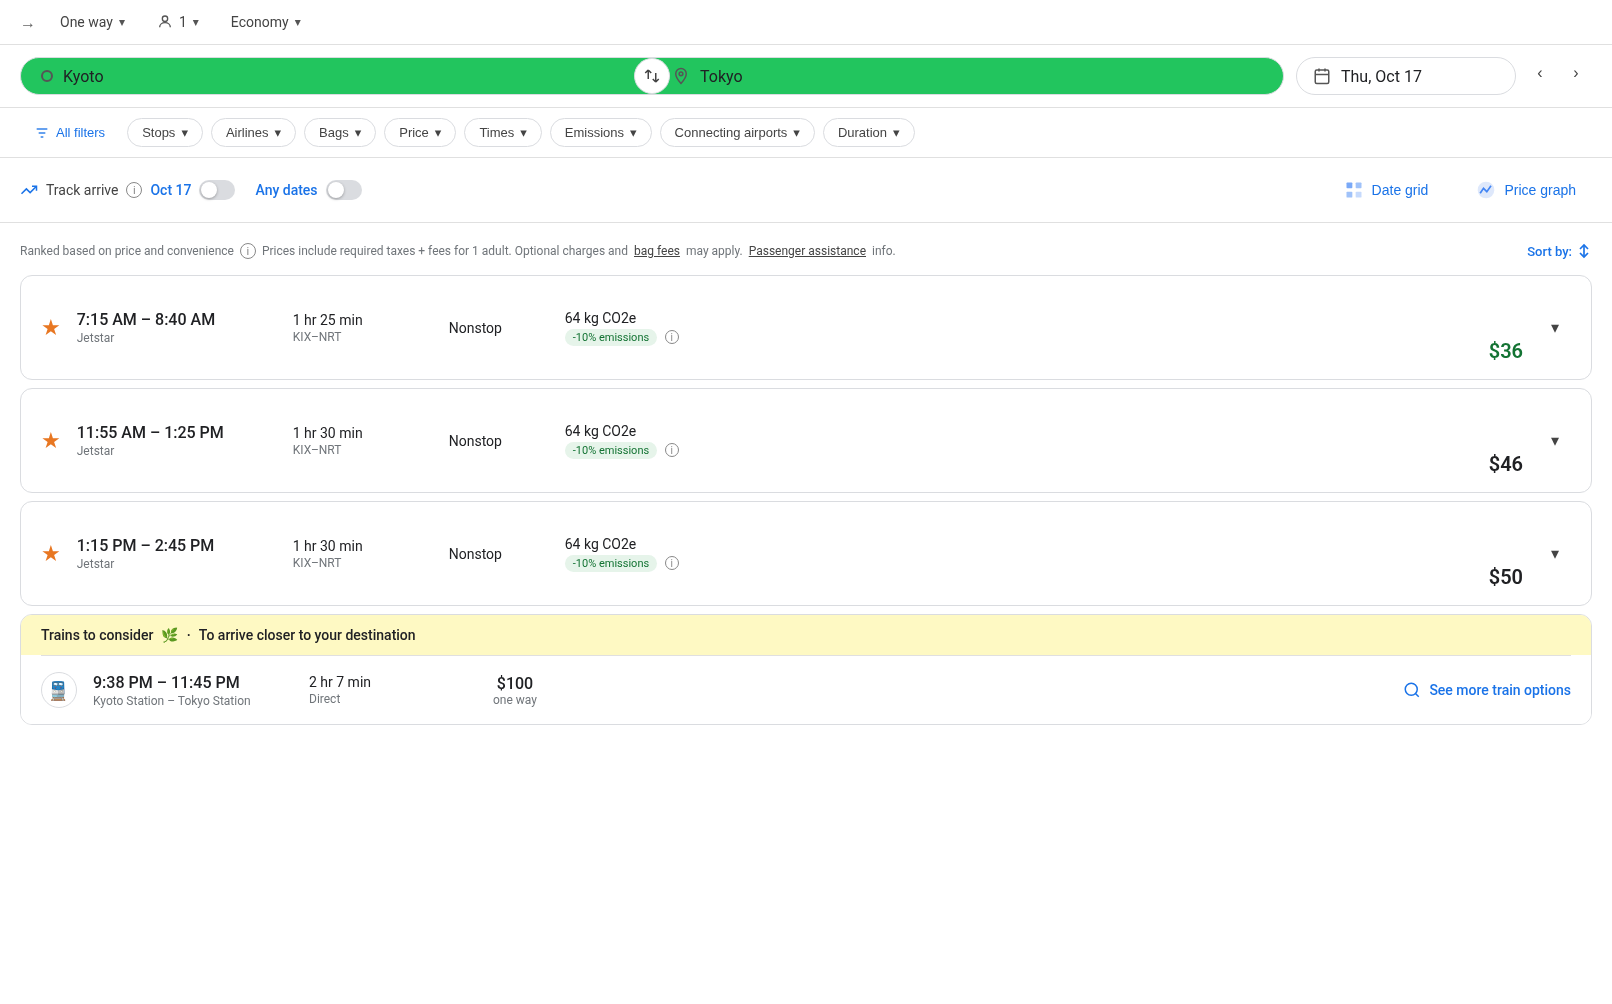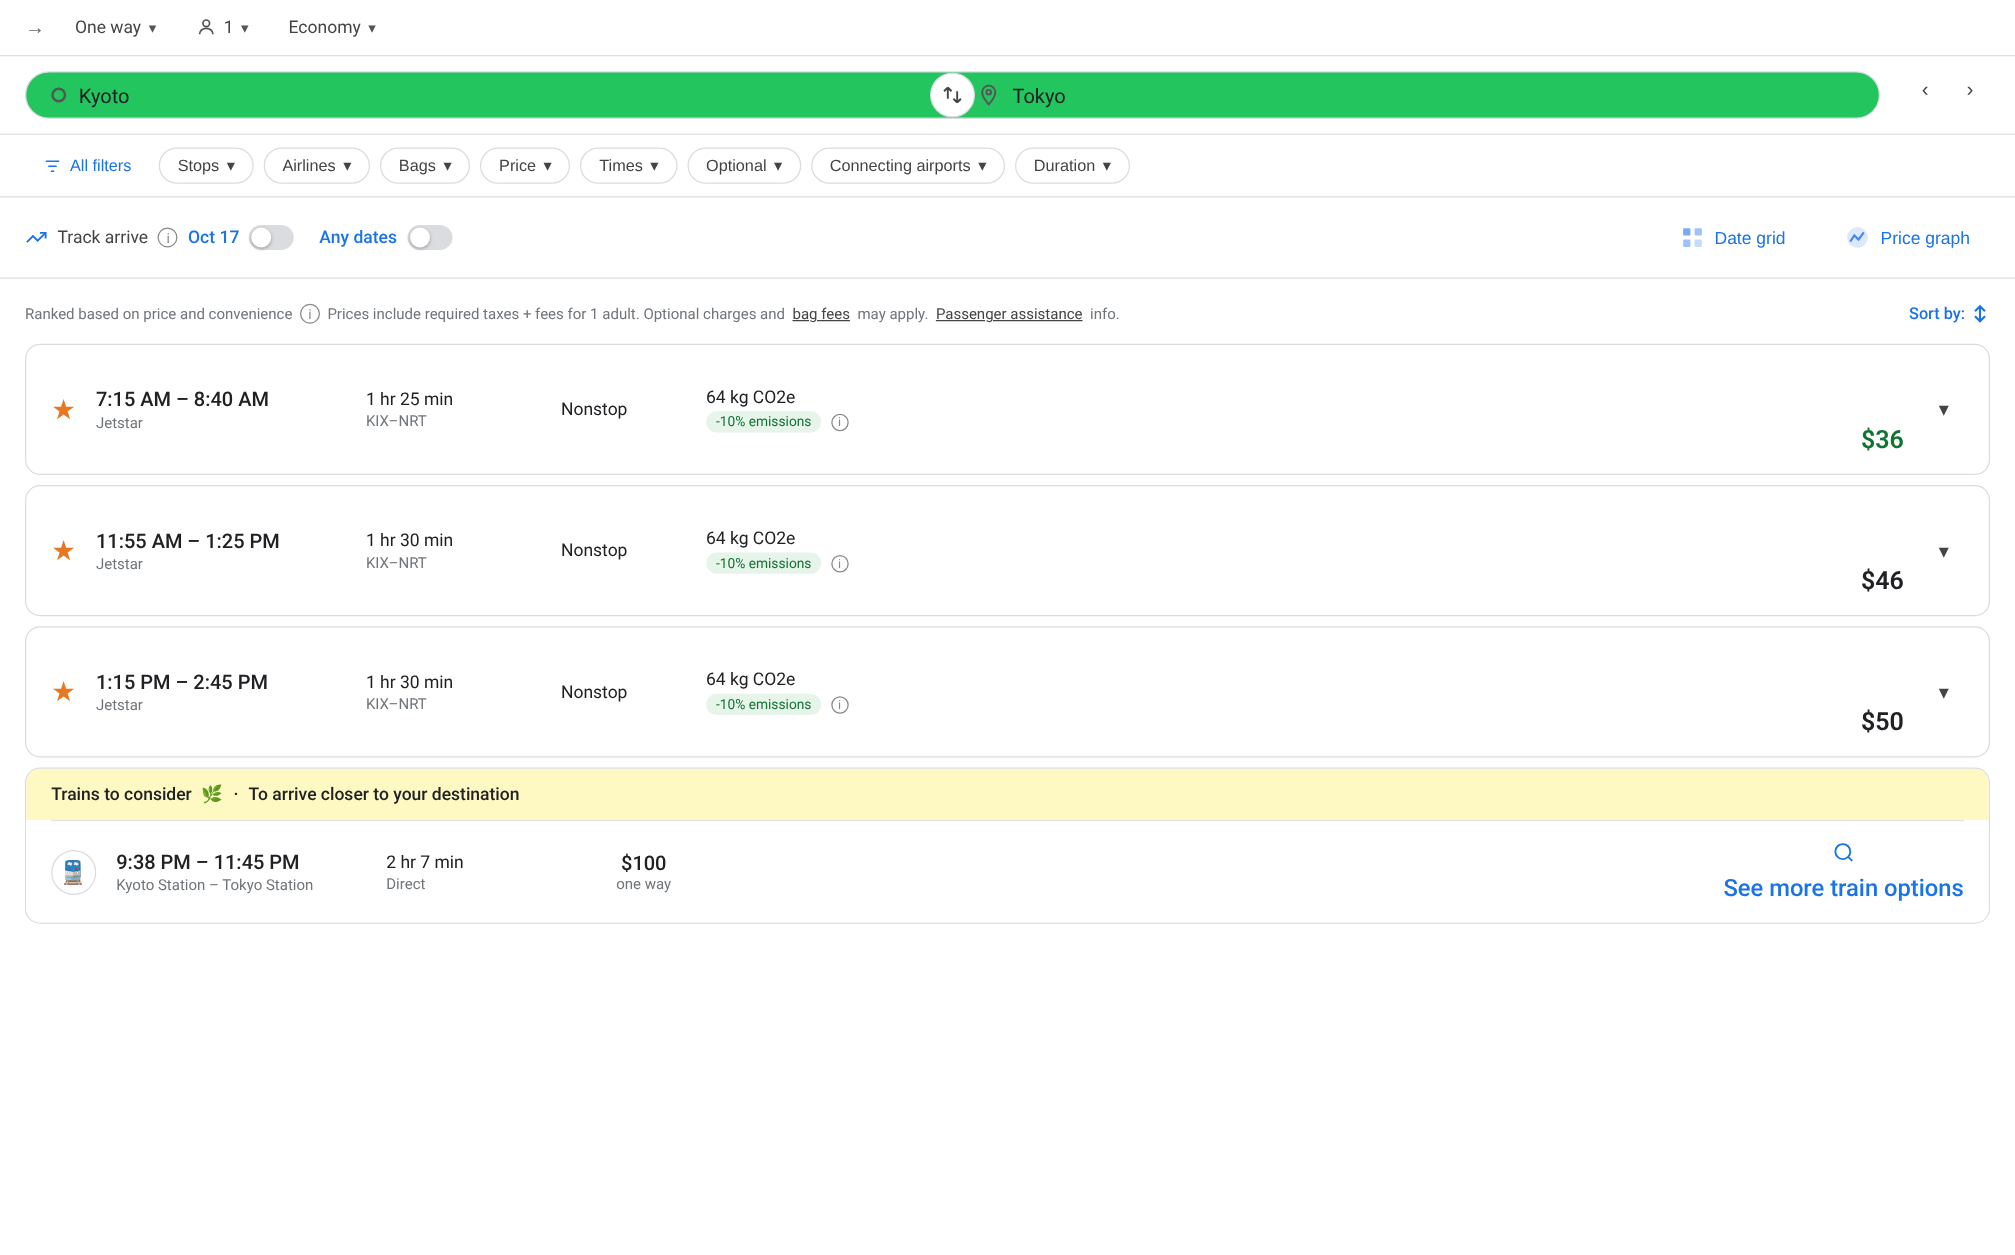--- a/index.html
+++ b/index.html
@@ -382,24 +382,23 @@
     .train-price-sub {
       font-size: 12px;
       color: #70757a;
     }
     .see-more-trains {
       margin-left: auto;
       display: flex;
       align-items: center;
       gap: 8px;
       color: #1a73e8;
-      font-size: 19px;
-      font-weight: 500;
-      cursor: pointer;
-      flex-direction: column;
+      font-size: 14px;
+      font-weight: 500;
+      cursor: pointer;
     }
   </style>
 </head>
 <body>
 
 <div class="top-bar">
   <span class="arrow-right">→</span>
   <div class="top-bar-item">
     <span>One way</span>
     <span class="chevron">▾</span>
@@ -430,20 +429,29 @@
           <path d="M17 8v12m0 0l4-4m-4 4l-4-4"></path>
         </svg>
     </div>
     <div class="search-field">
       <svg width="18" height="18" viewBox="0 0 24 24" fill="none" stroke="#555" stroke-width="2">
           <path d="M12 2C8.13 2 5 5.13 5 9c0 5.25 7 13 7 13s7-7.75 7-13c0-3.87-3.13-7-7-7z"></path>
           <circle cx="12" cy="9" r="2.5"></circle>
         </svg>
       <span style="font-size:16px;color:#202124;">Tokyo</span>
     </div>
+  </div>
+  <div class="date-field">
+    <svg width="18" height="18" viewBox="0 0 24 24" fill="none" stroke="#555" stroke-width="2">
+        <rect x="3" y="4" width="18" height="18" rx="2"></rect>
+        <line x1="16" y1="2" x2="16" y2="6"></line>
+        <line x1="8" y1="2" x2="8" y2="6"></line>
+        <line x1="3" y1="10" x2="21" y2="10"></line>
+      </svg>
+    <span style="font-size:16px;color:#202124;flex:1;">Thu, Oct 17</span>
   </div>
   <div class="date-nav">
     <button class="nav-btn">‹</button>
     <button class="nav-btn">›</button>
   </div>
 </div>
 
 <div class="filter-bar">
   <button class="filter-all">
     <svg width="16" height="16" viewBox="0 0 24 24" fill="none" stroke="#1a73e8" stroke-width="2">
@@ -467,21 +475,21 @@
   </button>
   <button class="filter-btn">
     <span>Price</span>
     <span>▾</span>
   </button>
   <button class="filter-btn">
     <span>Times</span>
     <span>▾</span>
   </button>
   <button class="filter-btn">
-    <span>Optional</span>
+    <span>Emissions</span>
     <span>▾</span>
   </button>
   <button class="filter-btn">
     <span>Connecting airports</span>
     <span>▾</span>
   </button>
   <button class="filter-btn">
     <span>Duration</span>
     <span>▾</span>
   </button>

